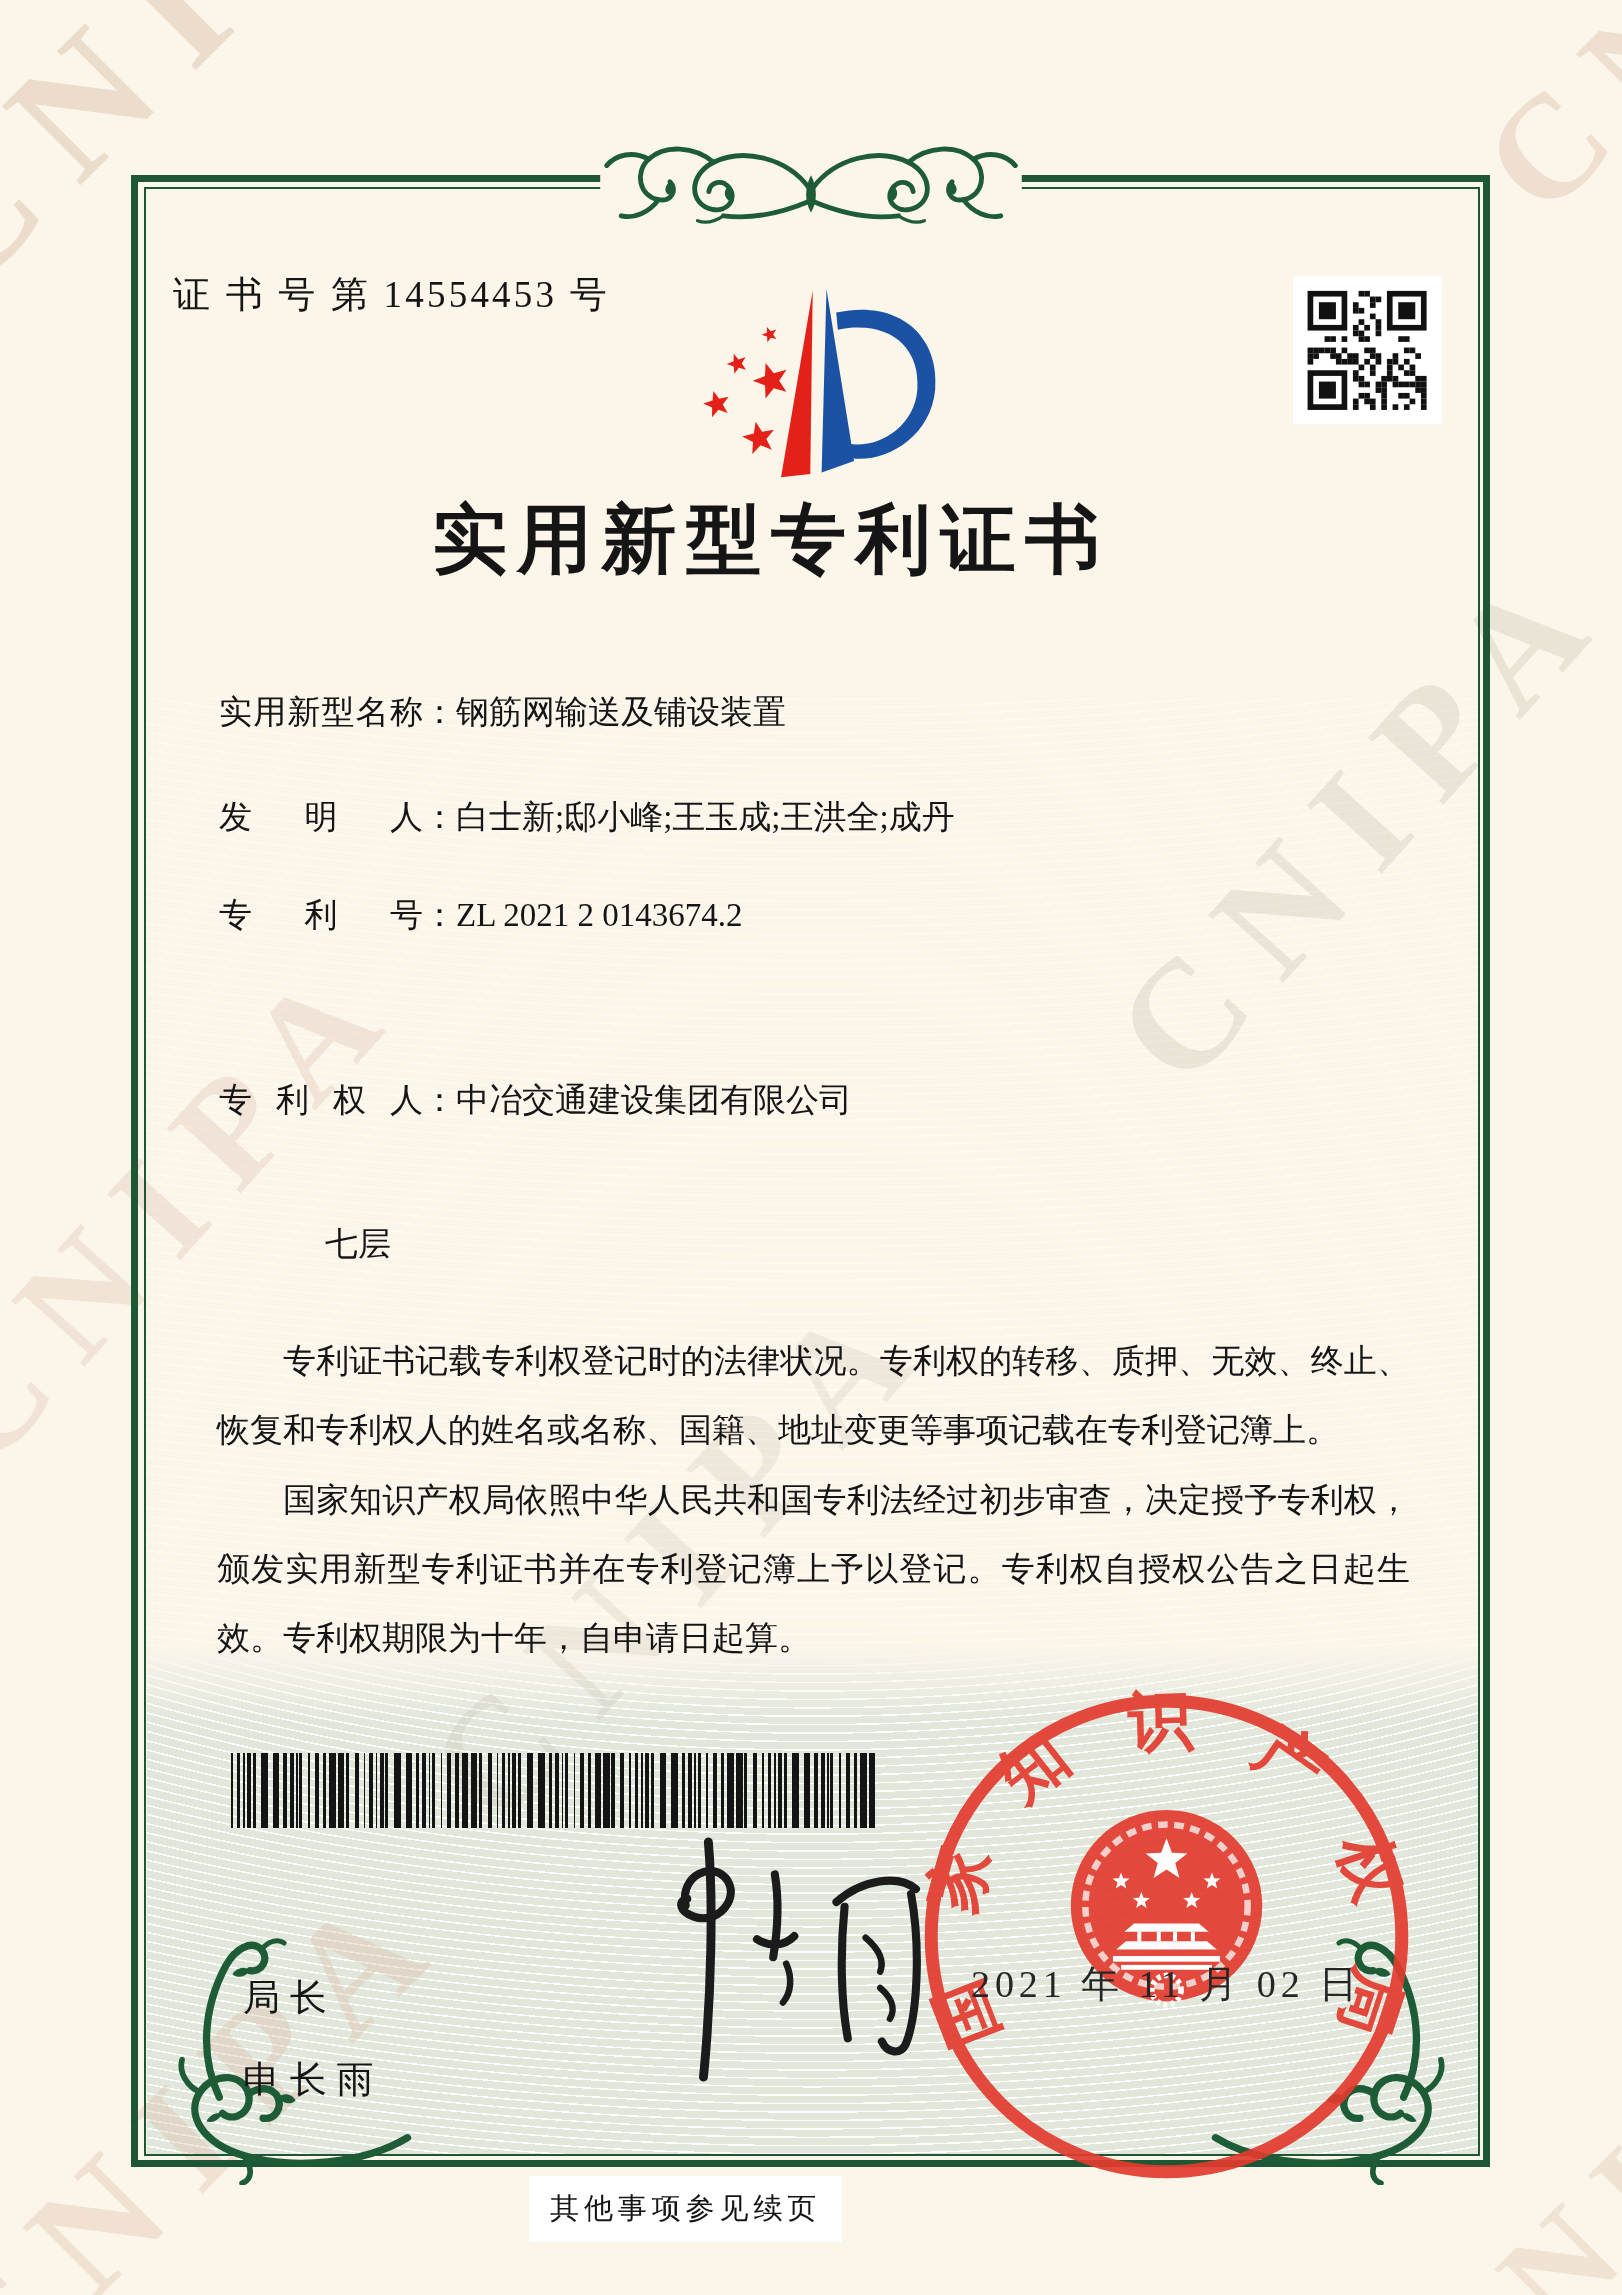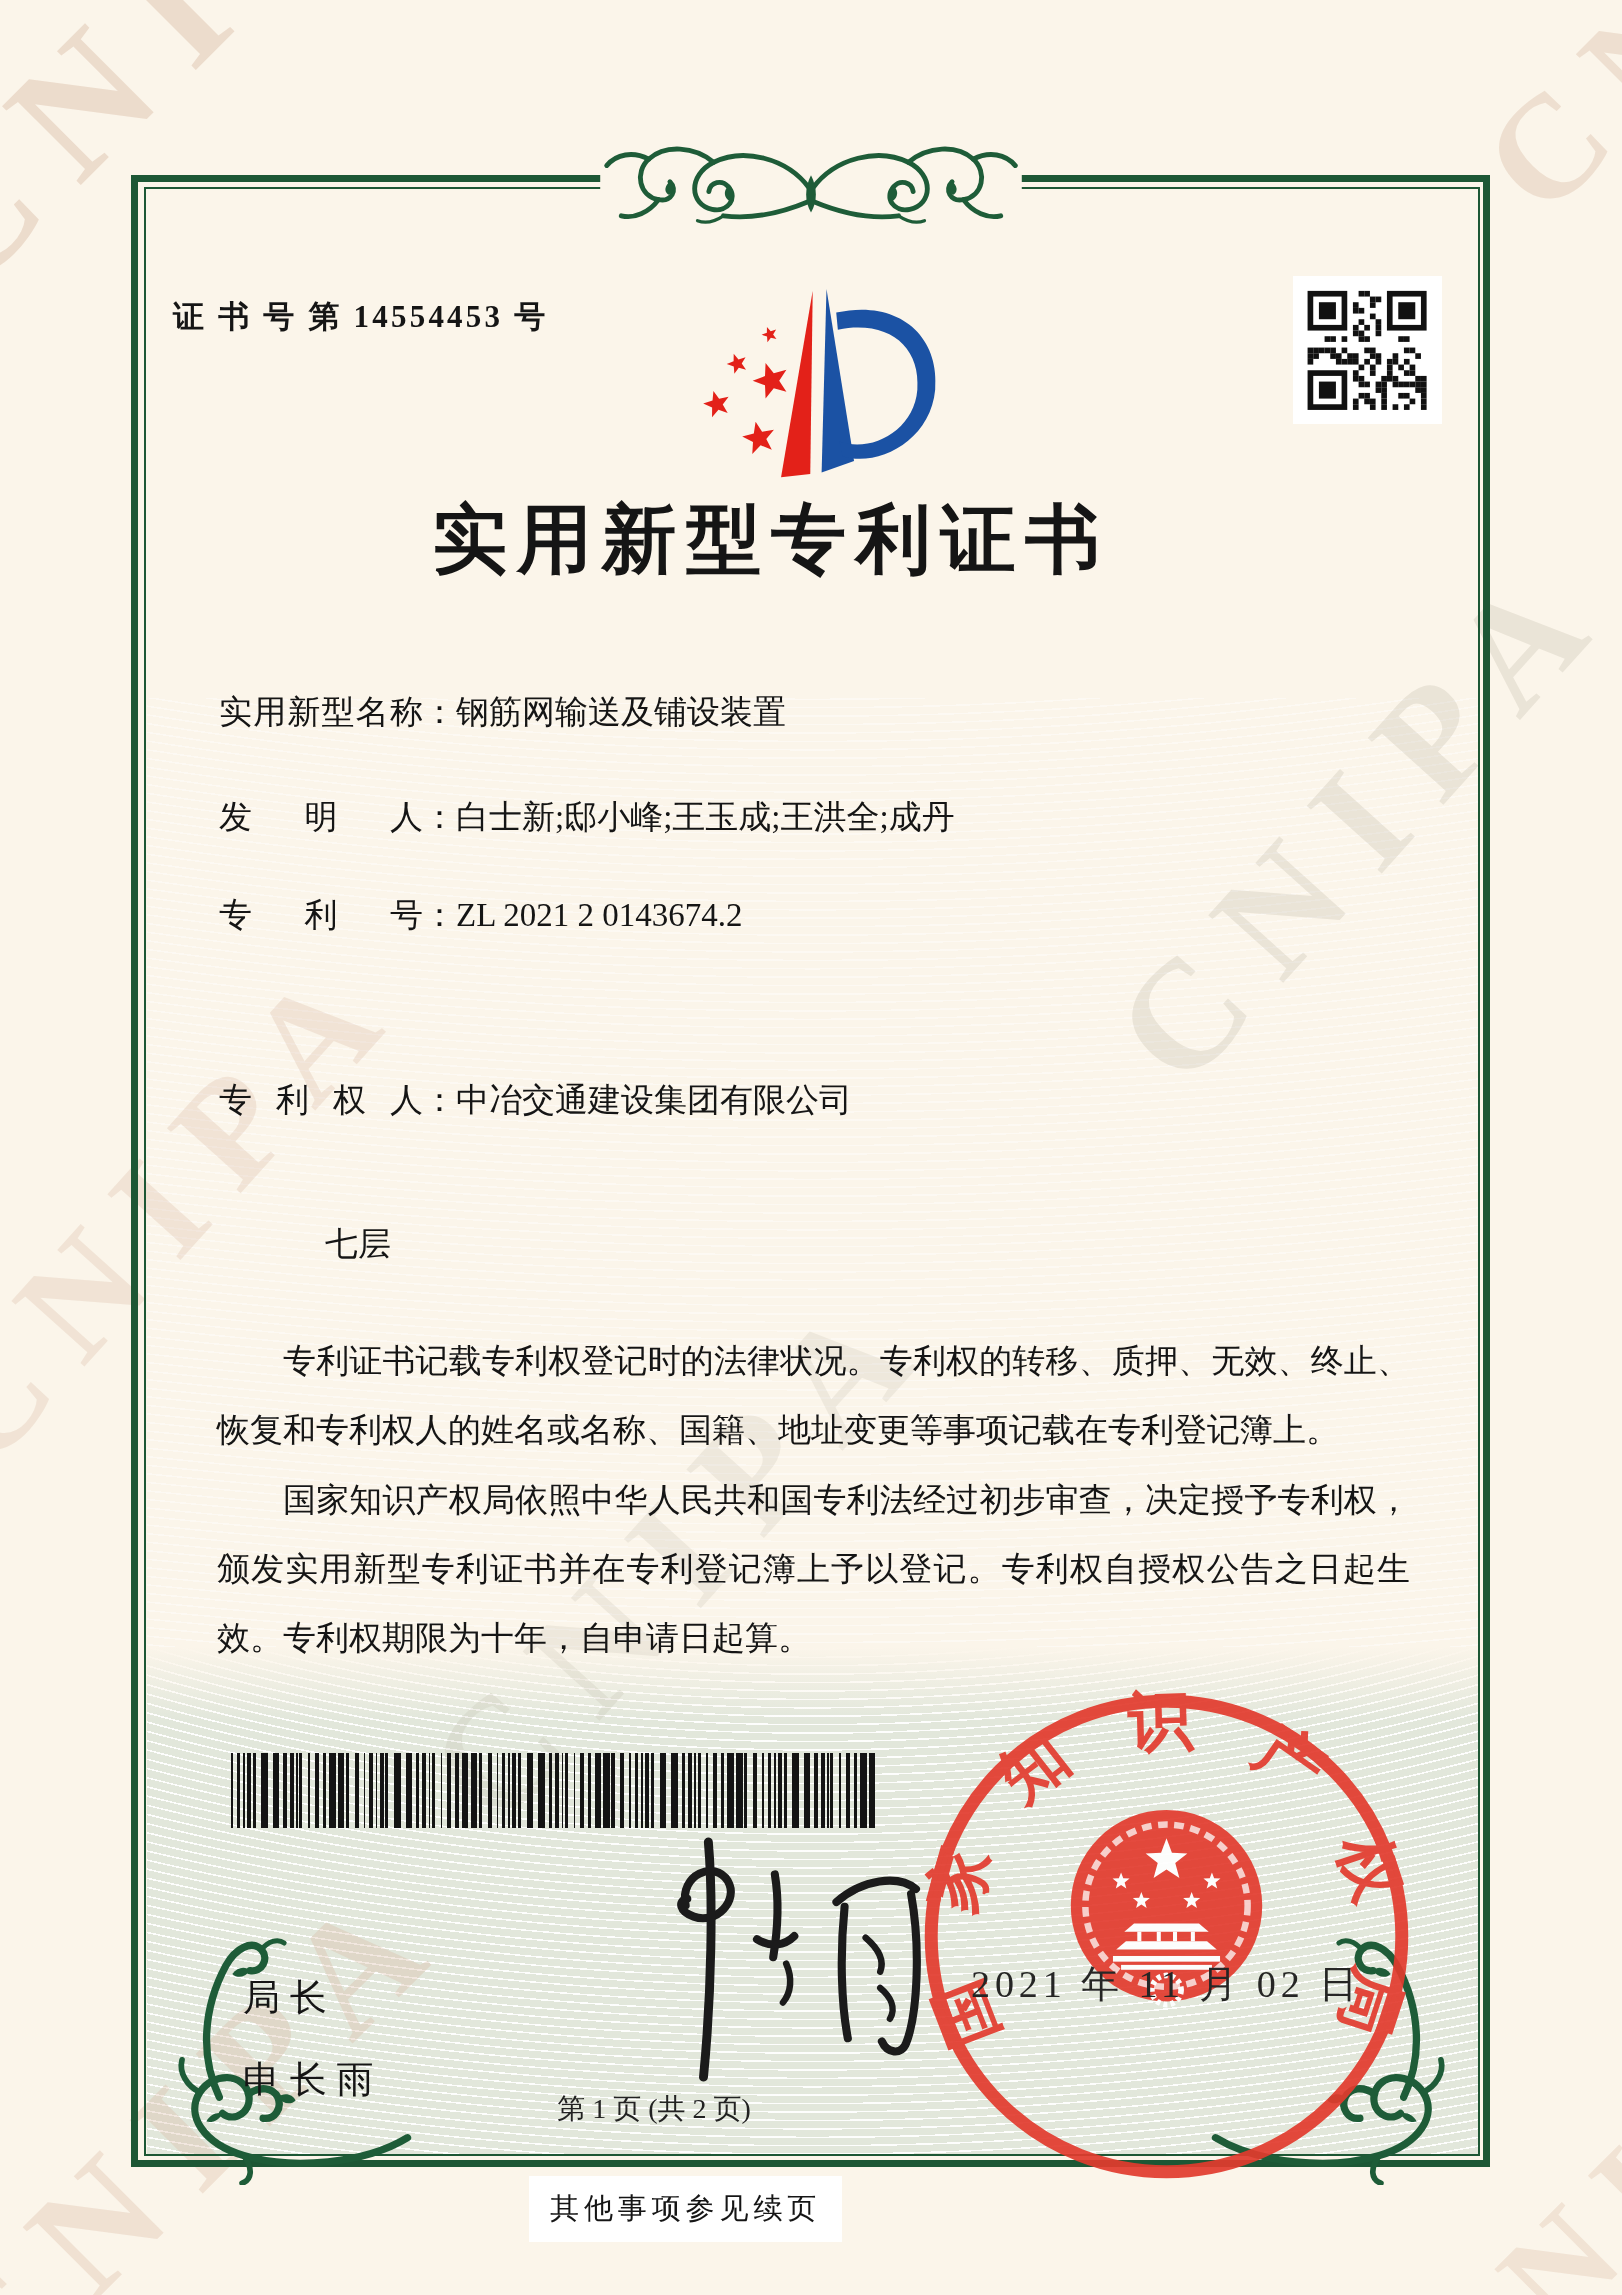--- a/index.html
+++ b/index.html
@@ -18,21 +18,21 @@
   .wave-faint{position:absolute;left:147px;top:698px;width:1331px;height:949px;z-index:1;opacity:.5;
       background-image:repeating-radial-gradient(ellipse 2110px 1217px at 50% -1379px,
         rgba(255,255,255,0) 0 12px, rgba(255,255,255,.85) 12px 14.6px);}
   
   .frame-outer{position:absolute;left:131px;top:175px;width:1359px;height:1992px;
       border:7.3px solid #1d5735;box-sizing:border-box;z-index:3;}
   .frame-inner{position:absolute;left:144px;top:187px;width:1336px;height:1969px;
       border:2.4px solid #1d5735;box-sizing:border-box;z-index:3;}
   .orn{position:absolute;z-index:4;}
   
-  .cert-no{position:absolute;left:173px;top:296px;font-size:31px;letter-spacing:3.2px;z-index:5;font-weight:bold;}
+  .cert-no{position:absolute;left:173px;top:270px;font-size:37px;letter-spacing:3.2px;z-index:5;}
   .title{position:absolute;left:0;top:490px;width:1542px;text-align:center;font-size:75px;
       font-weight:bold;letter-spacing:9.7px;z-index:5;}
   
   .row{position:absolute;left:219px;font-size:33px;white-space:nowrap;z-index:5;}
   .flabel{display:inline-block;width:204px;text-align:justify;text-align-last:justify;
       text-justify:inter-character;vertical-align:baseline;}
   .colon{display:inline-block;}
   .addr2{position:absolute;left:325px;top:1222px;font-size:33px;z-index:5;}
   .grant2{display:inline-block;margin-left:36px;}
   
@@ -301,17 +301,16 @@
         <rect x="8" y="32" width="5" height="12" fill="#fff"></rect>
         <rect x="30" y="32" width="5" height="12" fill="#fff"></rect>
         <rect x="-66" y="62" width="132" height="7" fill="#fff"></rect>
         <rect x="-56" y="73" width="112" height="6" fill="#fff"></rect>
         <circle cx="0" cy="104" r="18" fill="none" stroke="#fff" stroke-width="7" stroke-dasharray="5 4"></circle>
       </g>
       <text x="310" y="384" text-anchor="middle" font-size="47" letter-spacing="6" fill="#151515" font-family="Liberation Serif, DejaVu Serif, serif">2021 年 11 月 02 日</text>
     </g>
   </svg>
 
-  <div class="page-num">第 1 页 (共 2 页)</div>
   <div class="cont-note">其他事项参见续页</div>
 
 </div>
 
 
 </body></html>

